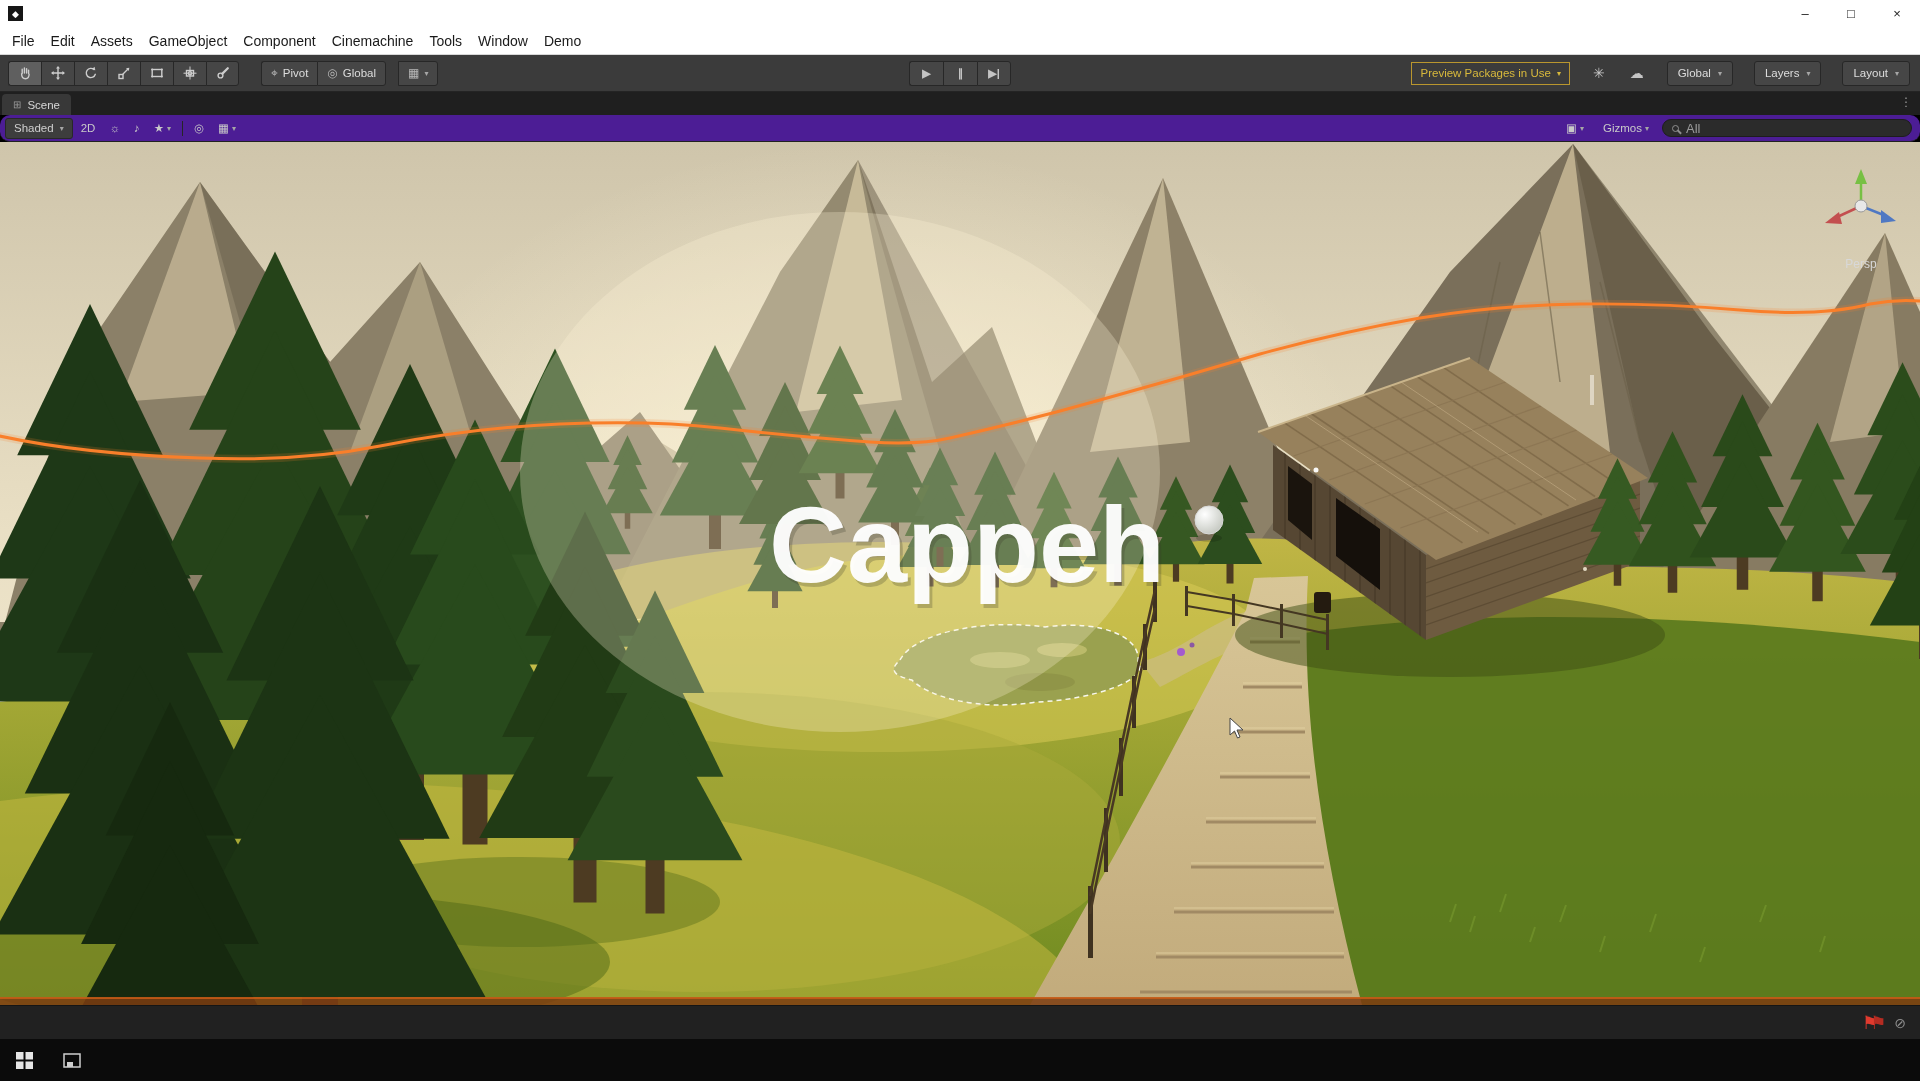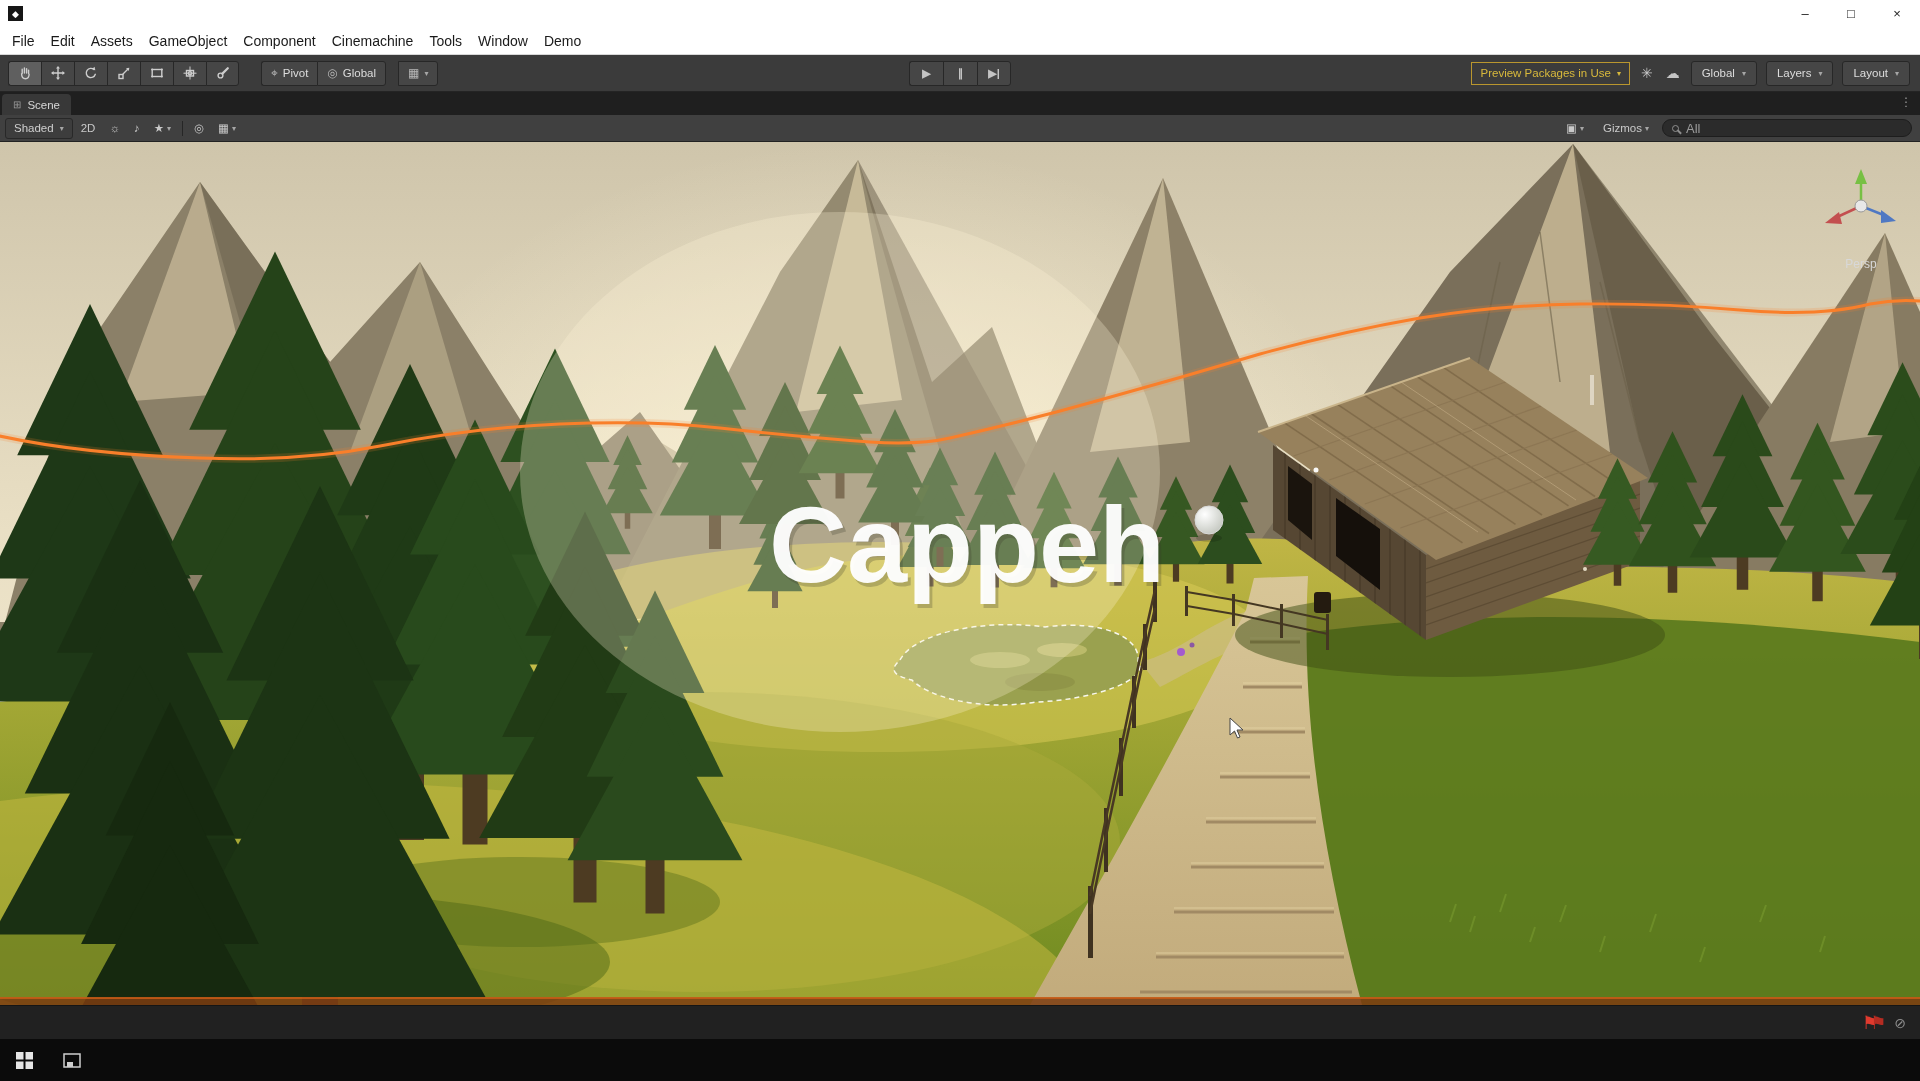--- a/index.html
+++ b/index.html
@@ -38,39 +38,39 @@
   .toggle-btn:first-child { border-radius:3px 0 0 3px; }
   .toggle-btn:last-child  { border-radius:0 3px 3px 0; border-right-width:1px; }
   .mini-icon { color:#b9b9b9; font-size:12px; }
   .caret { font-size:8px; color:#a6a6a6; }
   .playback { position:absolute; left:50%; transform:translateX(-50%); display:flex; }
   .play-btn { width:34px; height:25px; background:#464646; border:1px solid #272727;
               border-right-width:0; color:#c3c3c3; font-size:11px; display:flex;
               align-items:center; justify-content:center; font-weight:bold; }
   .play-btn:first-child { border-radius:3px 0 0 3px; }
   .play-btn:last-child { border-radius:0 3px 3px 0; border-right-width:1px; }
-  .toolbar-right { margin-left:auto; display:flex; align-items:center; gap:9px; margin-right:10px; }
+  .toolbar-right { margin-left:auto; display:flex; align-items:center; gap:21px; margin-right:10px; }
   .preview-pkg { height:23px; padding:0 8px; border:1px solid #b9962e; color:#d8b93c;
                  font-size:11.5px; display:flex; align-items:center; gap:6px; background:#3b3b3b; }
   .preview-pkg .caret { color:#d8b93c; }
   .icon-btn { color:#c5c5c5; font-size:14px; padding:0 2px; }
   .dd-btn { height:25px; padding:0 10px; background:#464646; border:1px solid #272727;
             border-radius:3px; color:#dddddd; font-size:11.5px; display:flex;
             align-items:center; gap:7px; }
 
   
   .tabstrip { height:23px; background:#1f1f1f; display:flex; align-items:flex-end; position:relative; }
   .tab { height:21px; background:#383838; border-radius:4px 4px 0 0; display:flex;
          align-items:center; padding:0 11px; gap:6px; color:#d6d6d6; font-size:11.5px; margin-left:2px; }
   .tab-icon { font-size:10px; color:#9a9a9a; }
   .tabstrip-menu { position:absolute; right:8px; top:3px; color:#9a9a9a; font-size:12px; }
 
   
-  .scene-toolbar { height:27px; background:#404040; border-bottom:1px solid #222222;
-                   display:flex; align-items:center; font-size:11.5px; color:#cfcfcf; gap:2px; }
+  .scene-toolbar { height:27px; background:#4c1d95; border-bottom:1px solid #222222;
+                   display:flex; align-items:center; font-size:11.5px; color:#cfcfcf; gap:2px;border-radius:10px; }
   .st-dd { display:flex; align-items:center; gap:6px; padding:0 8px; height:21px; margin-left:5px;
            background:#3d3d3d; border:1px solid #282828; border-radius:3px; }
   .st-btn { padding:0 6px; height:21px; display:flex; align-items:center; gap:3px; color:#c9c9c9; }
   .st-sep { width:1px; height:15px; background:#262626; margin:0 3px; }
   .st-right { margin-left:auto; display:flex; align-items:center; gap:7px; margin-right:8px; }
   .search-box { width:250px; height:18px; background:#2b2b2b; border:1px solid #1d1d1d;
                 border-radius:9px; display:flex; align-items:center; padding:0 9px; gap:7px;
                 color:#9b9b9b; font-size:13px; }
   .mag { width:7px; height:7px; border:1.5px solid #8f8f8f; border-radius:50%; position:relative; flex:none; }
   .mag::after { content:''; position:absolute; width:5px; height:1.5px; background:#8f8f8f;

